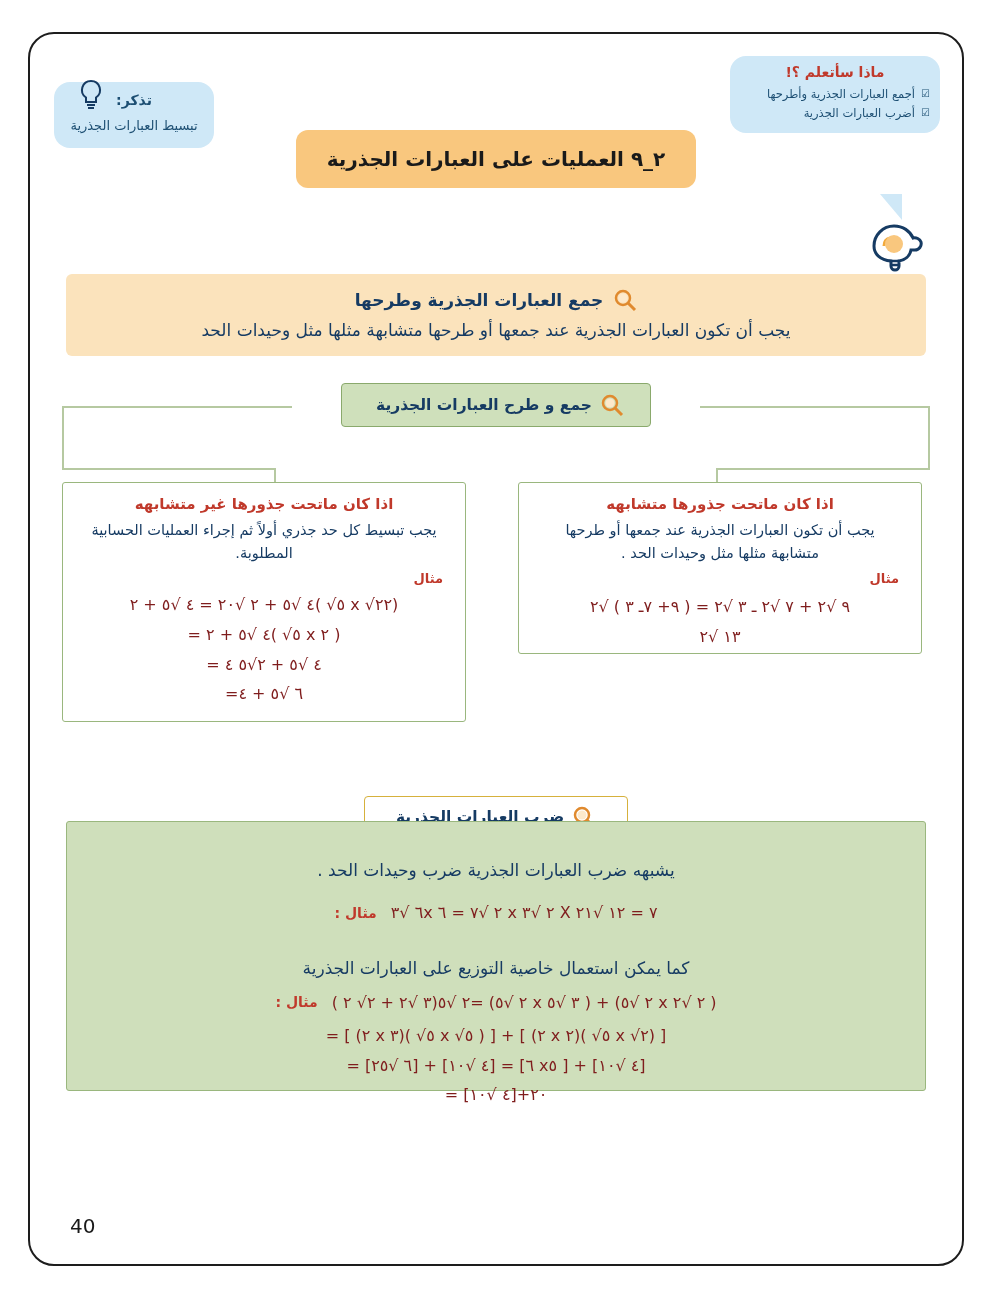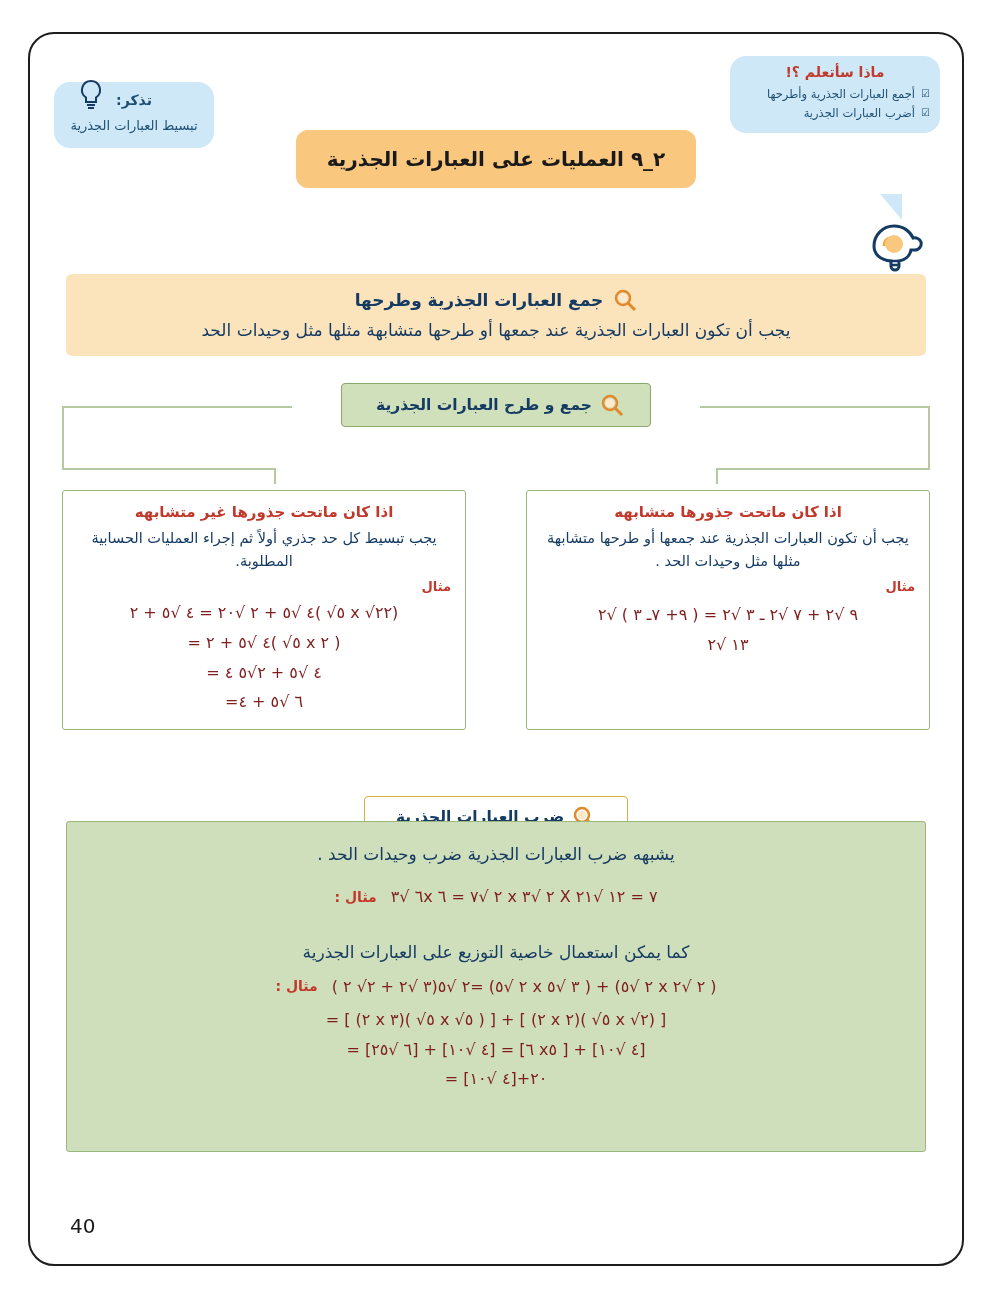--- a/index.html
+++ b/index.html
@@ -178,22 +178,21 @@
     position: absolute;
     background: #b6c9a1;
   }
 
   .card {
     position: absolute;
     border: 1.5px solid #9ab77e;
     border-radius: 3px;
     background: #fff;
     box-sizing: border-box;
-    padding: 12px 14px;
-    margin-top: 8px;
+    padding: 12px 22px;
   }
   .card .card-title {
     color: #c0392b;
     font-weight: bold;
     font-size: 15px;
     text-align: center;
     margin-bottom: 6px;
   }
   .card .card-text {
     color: #163b63;
@@ -234,26 +233,26 @@
     font-size: 15.5px;
     font-weight: bold;
     color: #163b63;
   }
 
   .band-green {
     position: absolute;
     left: 36px;
     right: 36px;
     top: 787px;
-    height: 331px;
+    height: 270px;
     background: #cfdfbb;
     border: 1.5px solid #9ab77e;
     border-radius: 3px;
     box-sizing: border-box;
-    padding: 22px 20px;
+    padding: 38px 20px;
   }
   .band-green .gtext {
     text-align: center;
     font-size: 17px;
     color: #163b63;
     margin-bottom: 18px;
   }
   .band-green .gtext2 {
     text-align: center;
     font-size: 17px;
@@ -355,21 +354,21 @@
 
   <div class="conn" style="left:32px; top:372px; width:230px; height:2px;"></div>
   <div class="conn" style="right:32px; top:372px; width:230px; height:2px;"></div>
   <div class="conn" style="left:32px; top:372px; width:2px; height:62px;"></div>
   <div class="conn" style="right:32px; top:372px; width:2px; height:62px;"></div>
   <div class="conn" style="left:32px; top:434px; width:212px; height:2px;"></div>
   <div class="conn" style="right:32px; top:434px; width:212px; height:2px;"></div>
   <div class="conn" style="left:244px; top:434px; width:2px; height:16px;"></div>
   <div class="conn" style="right:244px; top:434px; width:2px; height:16px;"></div>
 
-  <div class="card" style="right:32px; top:448px; width:404px; height:240px;">
+  <div class="card" style="right:40px; top:448px; width:404px; height:172px;">
     <div class="card-title">اذا كان ماتحت جذورها متشابهه</div>
     <div class="card-text">يجب أن تكون العبارات الجذرية عند جمعها أو طرحها متشابهة مثلها مثل وحيدات الحد .</div>
     <div class="mithal">مثال</div>
     <div class="math" style="text-align:center; margin-top:6px;">
       <div>٩ √٢ + ٧ √٢ ـ ٣ √٢ = ( ٩+ ٧ـ ٣ ) √٢</div>
       <div>١٣ √٢</div>
     </div>
   </div>
 
   <div class="card" style="left:32px; top:448px; width:404px; height:240px;">

